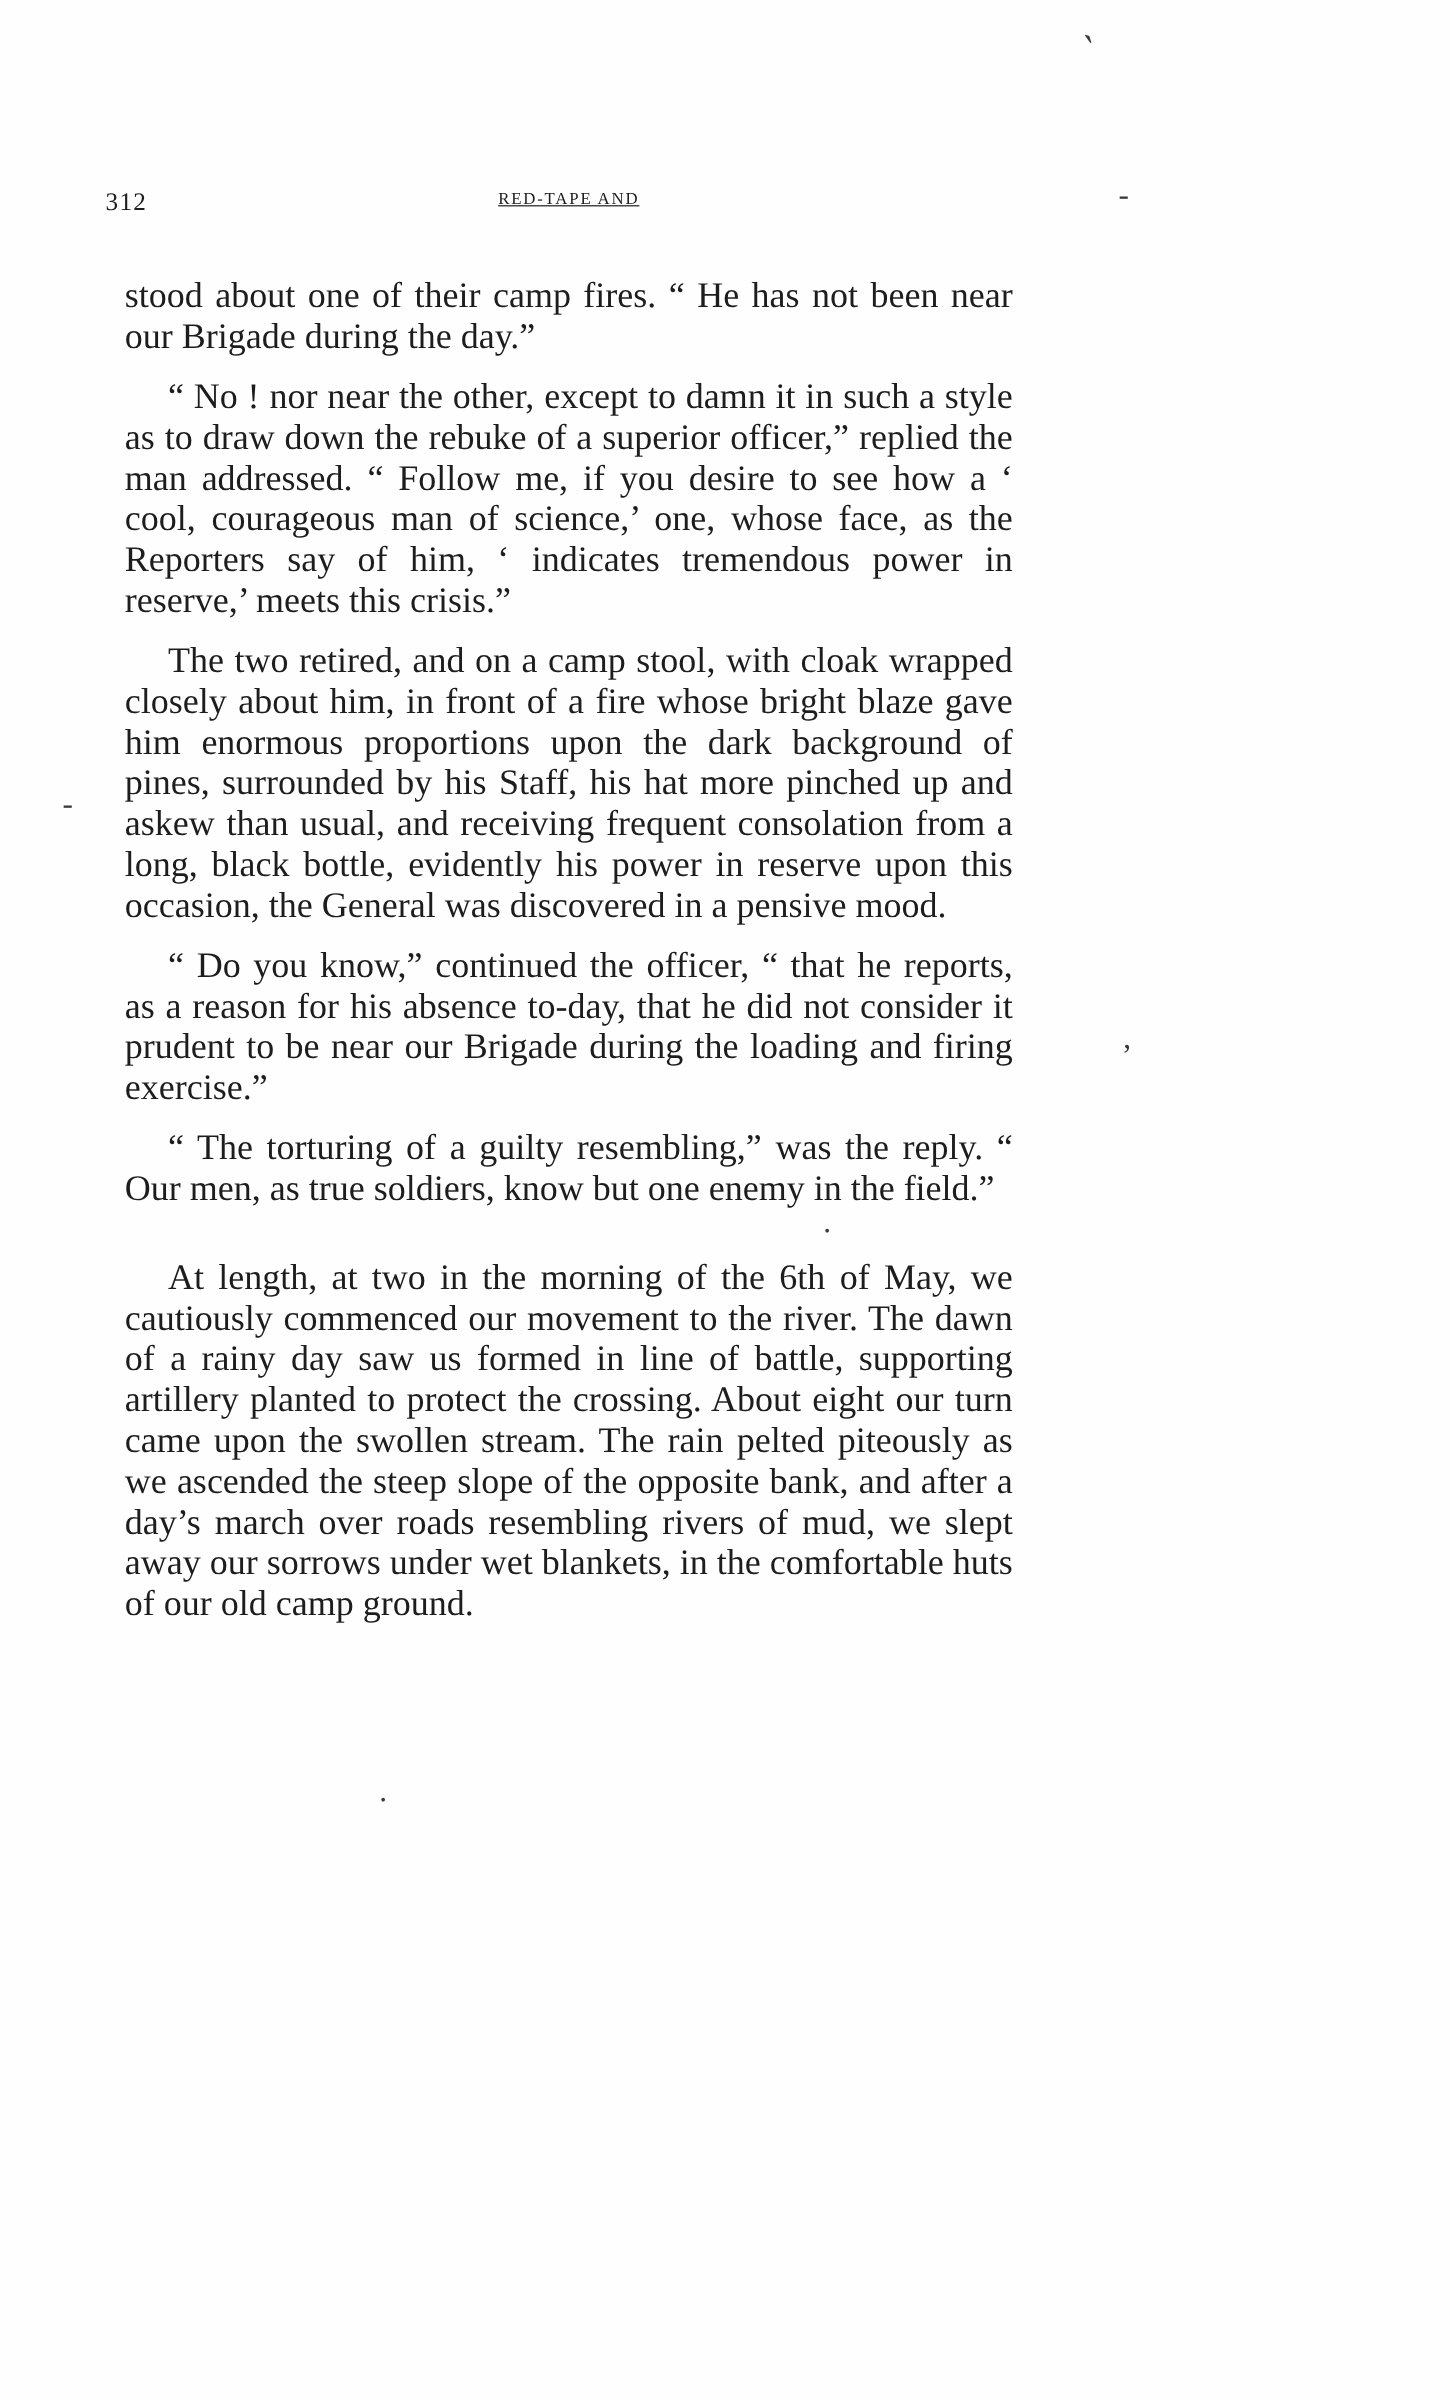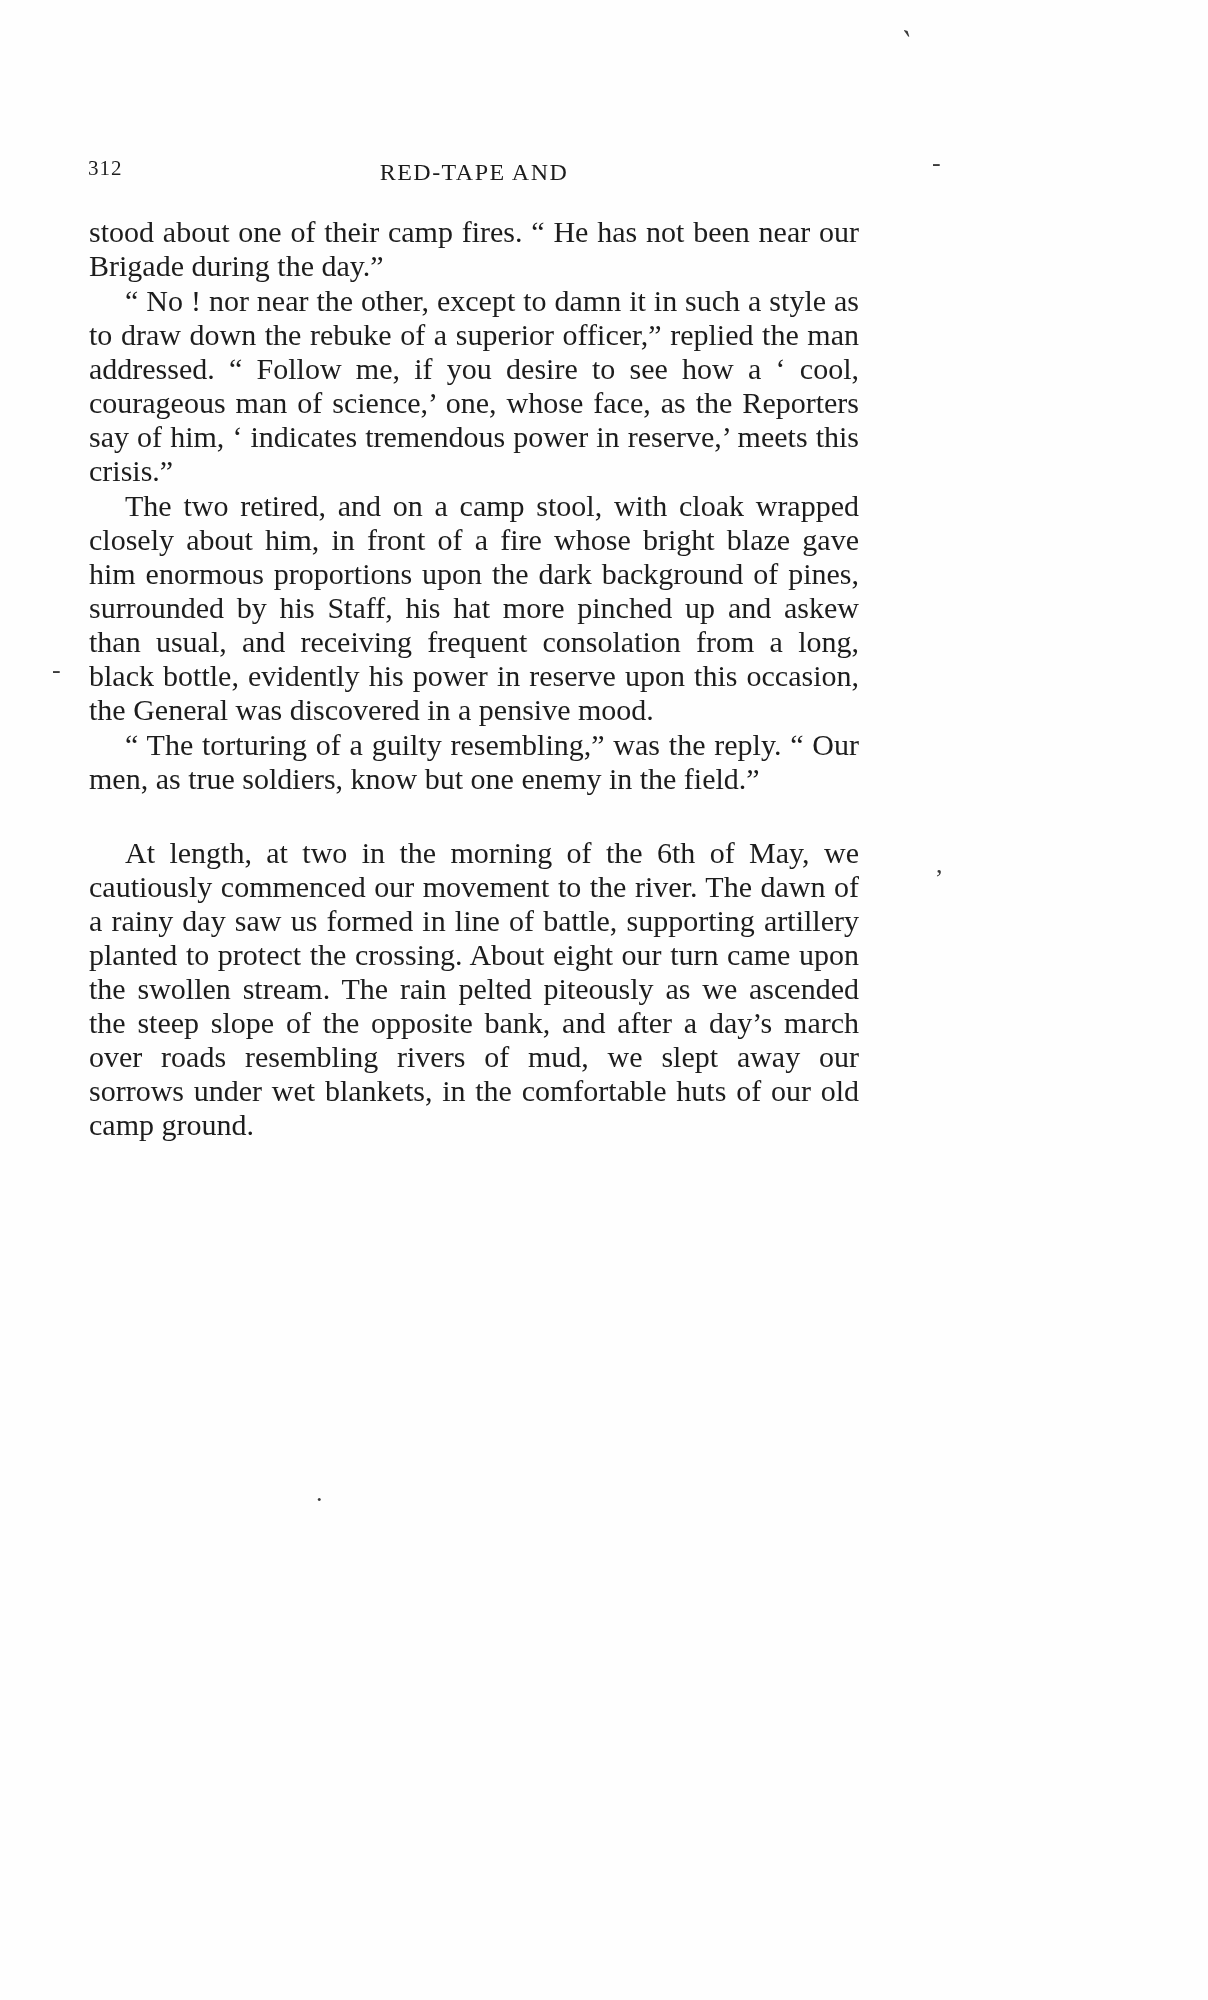--- a/index.html
+++ b/index.html
@@ -30,35 +30,36 @@
     top: 0;
     font-size: 21px;
     letter-spacing: 1px;
   }
   .running-title {
     position: absolute;
     left: 0;
     right: 0;
     top: 3px;
     text-align: center;
-    font-size: 24px;
+    font-size: 14px;
     letter-spacing: 1.5px;
+    text-decoration: underline;
   }
   
   .page-body {
     position: absolute;
     top: 214px;
     left: 88px;
     width: 772px;
     font-size: 30px;
     line-height: 34px;
     text-align: justify;
   }
   .page-body p {
-    margin: 1px;
+    margin: 16px;
     padding: 0;
   }
   .page-body p.indent {
     text-indent: 36px;
   }
   .page-body p.section-gap {
     margin-top: 40px;
   }
   
   .artifact {
@@ -81,20 +82,21 @@
 
   <header class="page-header">
     <span class="page-number">312</span>
     <span class="running-title">RED-TAPE AND</span>
   </header>
 
   <main class="page-body">
     <p class="no-indent">stood about one of their camp fires.  “ He has not been near our Brigade during the day.”</p>
     <p class="indent">“ No !  nor near the other, except to damn it in such a style as to draw down the rebuke of a superior officer,” replied the man addressed.  “ Follow me, if you desire to see how a ‘ cool, courageous man of science,’ one, whose face, as the Reporters say of him, ‘ indicates tremendous power in reserve,’ meets this crisis.”</p>
     <p class="indent">The two retired, and on a camp stool, with cloak wrapped closely about him, in front of a fire whose bright blaze gave him enormous proportions upon the dark background of pines, surrounded by his Staff, his hat more pinched up and askew than usual, and receiving frequent consolation from a long, black bottle, evidently his power in reserve upon this occasion, the General was discovered in a pensive mood.</p>
+    <p class="indent">“ Do you know,” continued the officer, “ that he reports, as a reason for his absence to-day, that he did not consider it prudent to be near our Brigade during the loading and firing exercise.”</p>
     <p class="indent">“ The torturing of a guilty resembling,” was the reply.  “ Our men, as true soldiers, know but one enemy in the field.”</p>
     <p class="indent section-gap">At length, at two in the morning of the 6th of May, we cautiously commenced our movement to the river.  The dawn of a rainy day saw us formed in line of battle, supporting artillery planted to protect the crossing.  About eight our turn came upon the swollen stream.  The rain pelted piteously as we ascended the steep slope of the opposite bank, and after a day’s march over roads resembling rivers of mud, we slept away our sorrows under wet blankets, in the comfortable huts of our old camp ground.</p>
   </main>
 
   <span class="artifact a1">`</span>
   <span class="artifact a2">-</span>
   <span class="artifact a3">,</span>
   <span class="artifact a4">.</span>
   <span class="artifact a5">-</span>
   <span class="artifact a6">.</span>

